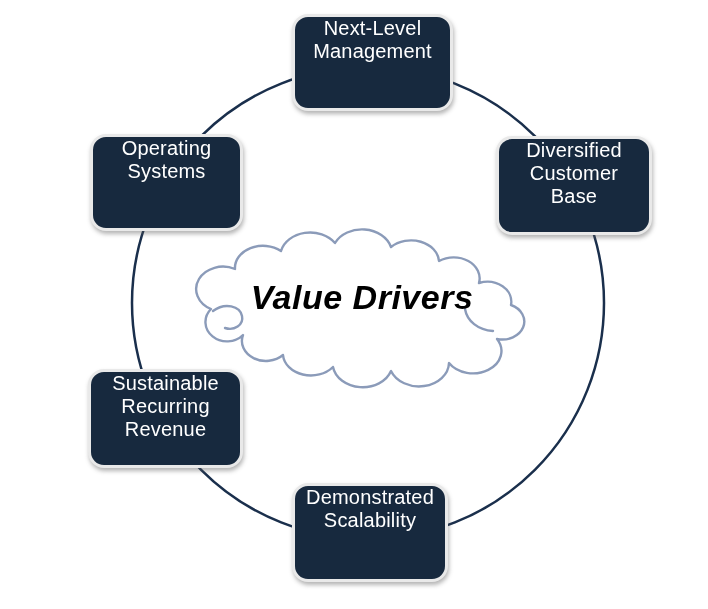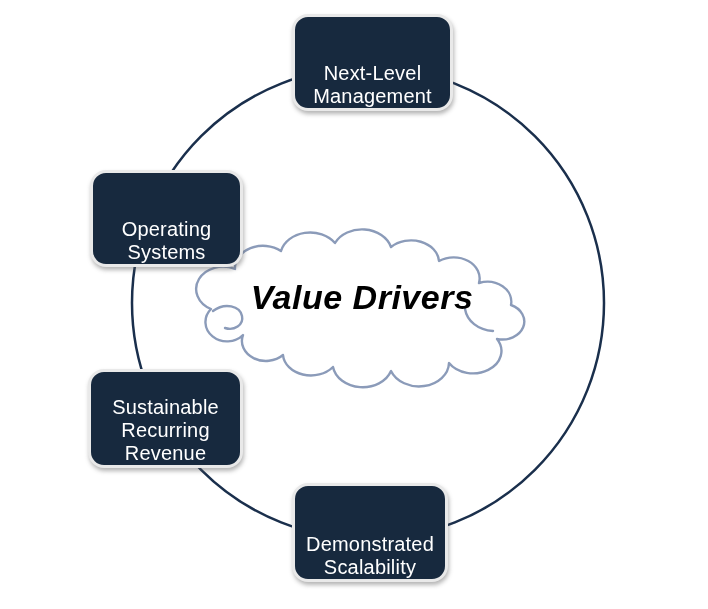--- a/index.html
+++ b/index.html
@@ -21,36 +21,36 @@
     font-family:"Liberation Sans", sans-serif;
   }
   .underlay{position:absolute;left:0;top:0;}
   .node{
     position:absolute;
     box-sizing:border-box;
     background:var(--node-fill);
     border:3px solid var(--node-border);
     border-radius:16px;
     box-shadow:1px 3px 4px rgba(90,90,90,0.45);
-    display:flex;align-items:flex-end;justify-content:center;
+    display:flex;align-items:flex-start;justify-content:center;
     text-align:center;
   }
   .node-label{
     color:var(--node-text);
     font-size:20px;
     line-height:1.15;
     white-space:pre-line;
     letter-spacing:0.2px;
   }
   .pos-top         {left:292px; top:14px;  width:161px; height:97px;}
   .pos-top-right   {left:496px; top:136px; width:156px; height:99px;}
   .pos-bottom-right{left:497px; top:369px; width:155px; height:99px;}
   .pos-bottom      {left:292px; top:483px; width:156px; height:99px;}
   .pos-bottom-left {left:88px;  top:369px; width:155px; height:99px;}
-  .pos-top-left    {left:90px;  top:134px; width:153px; height:97px;margin-top:36px;}
+  .pos-top-left    {left:90px;  top:134px; width:153px; height:97px;}
   .cloud-title{
     position:absolute;
     left:212px; top:278px; width:300px;
     text-align:center;
     font-size:34px;
     font-weight:bold;
     font-style:italic;
     color:var(--title-text);
     letter-spacing:0.5px;
   }
@@ -83,20 +83,25 @@
       <path d="M 10 78 c 12 -9 27 -5 29 5 c 2 9 -8 15 -17 12" fill="none" stroke="var(--cloud-stroke)" stroke-width="2.4" stroke-linecap="round"></path>
       <path d="M 262 76 c 2 12 13 21 28 22" fill="none" stroke="var(--cloud-stroke)" stroke-width="2.4" stroke-linecap="round"></path>
     </g>
   </svg>
 
   <div class="node pos-top">
     <span class="node-label">Next-Level
 Management</span>
   </div>
 
+  <div class="node pos-top-right">
+    <span class="node-label">Diversified
+Customer
+Base</span>
+  </div>
 
 
   <div class="node pos-bottom-left">
     <span class="node-label">Sustainable
 Recurring
 Revenue</span>
   </div>
 
   <div class="node pos-bottom">
     <span class="node-label">Demonstrated

